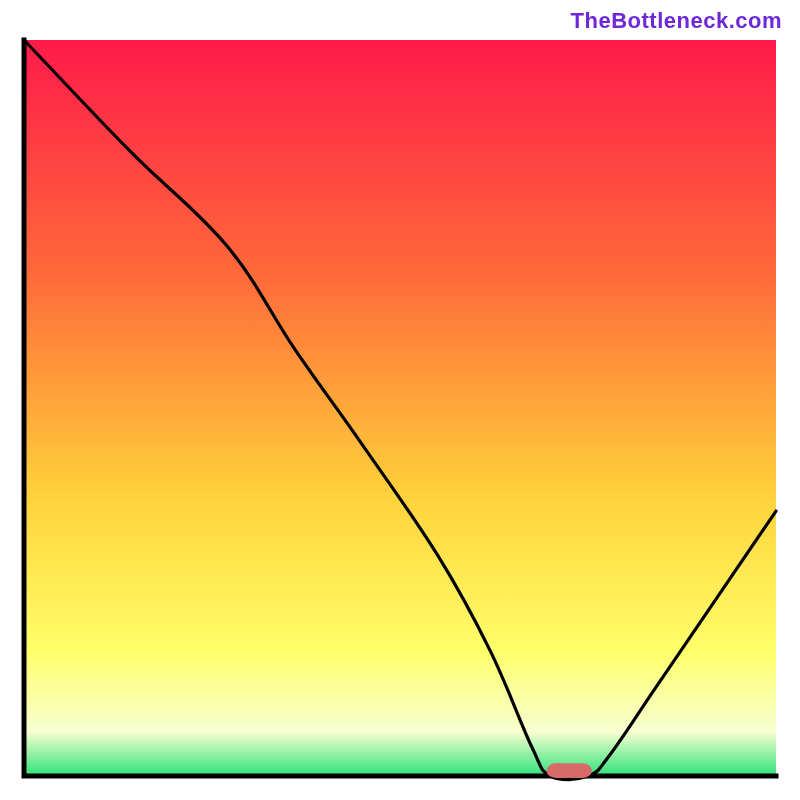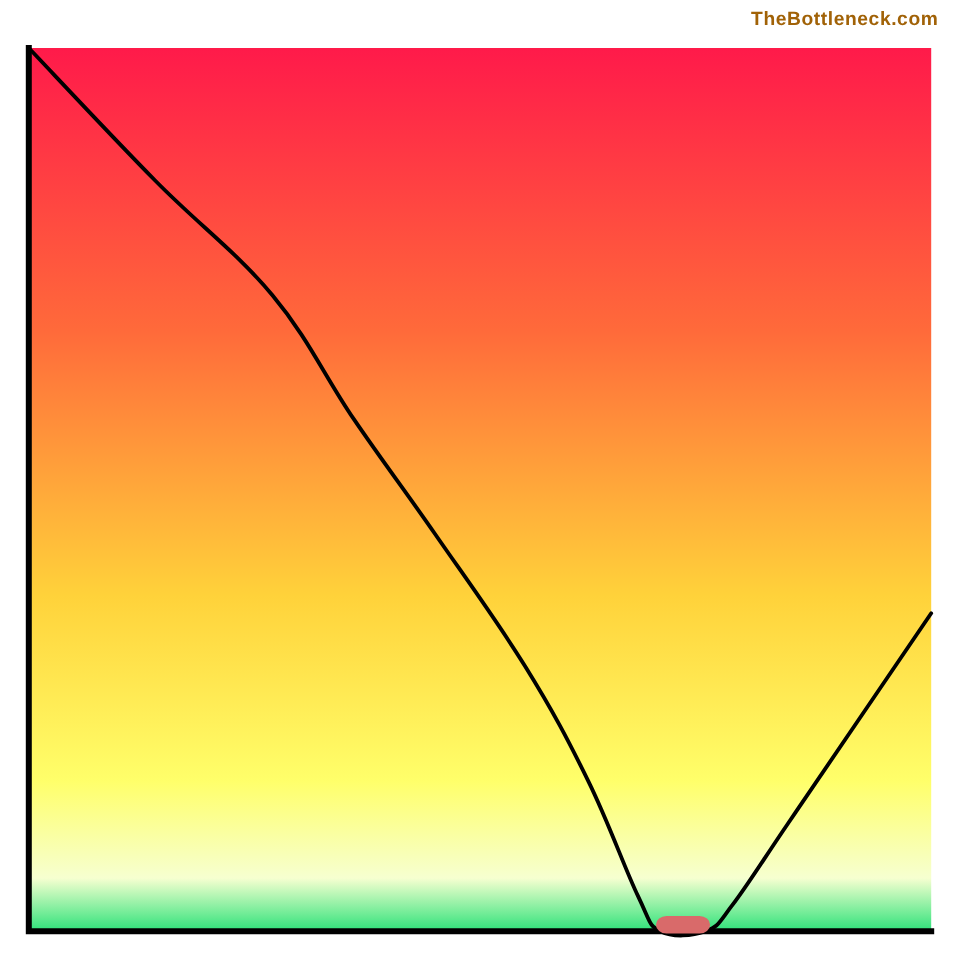--- a/index.html
+++ b/index.html
@@ -8,23 +8,23 @@
     width: 800px;
     height: 800px;
     background: #ffffff;
     font-family: Arial, Helvetica, sans-serif;
     overflow: hidden;
   }
   .watermark {
     position: absolute;
     top: 8px;
     right: 18px;
-    font-size: 16px;
+    font-size: 22px;
     font-weight: 600;
-    color: #a16207;
+    color: #6d28d9;
     letter-spacing: 0.5px;
   }
   .chart-wrap {
     position: absolute;
     top: 34px;
     left: 18px;
     width: 764px;
     height: 748px;
   }
   svg {

